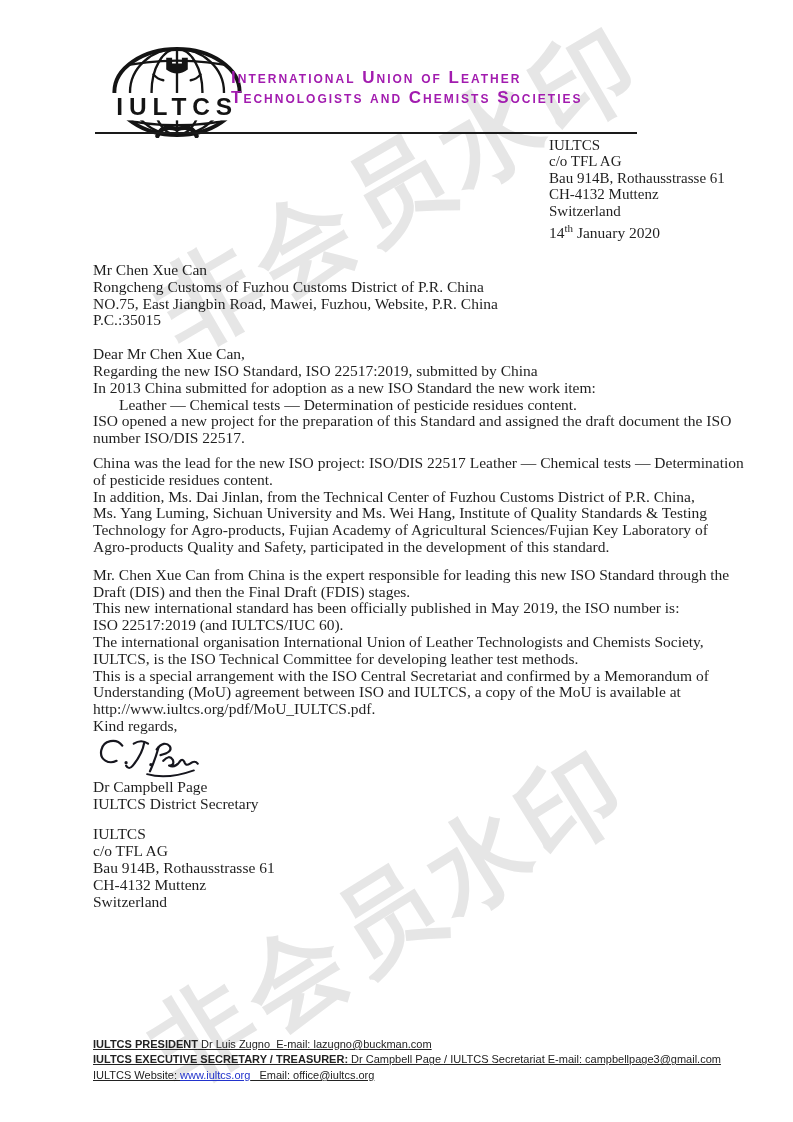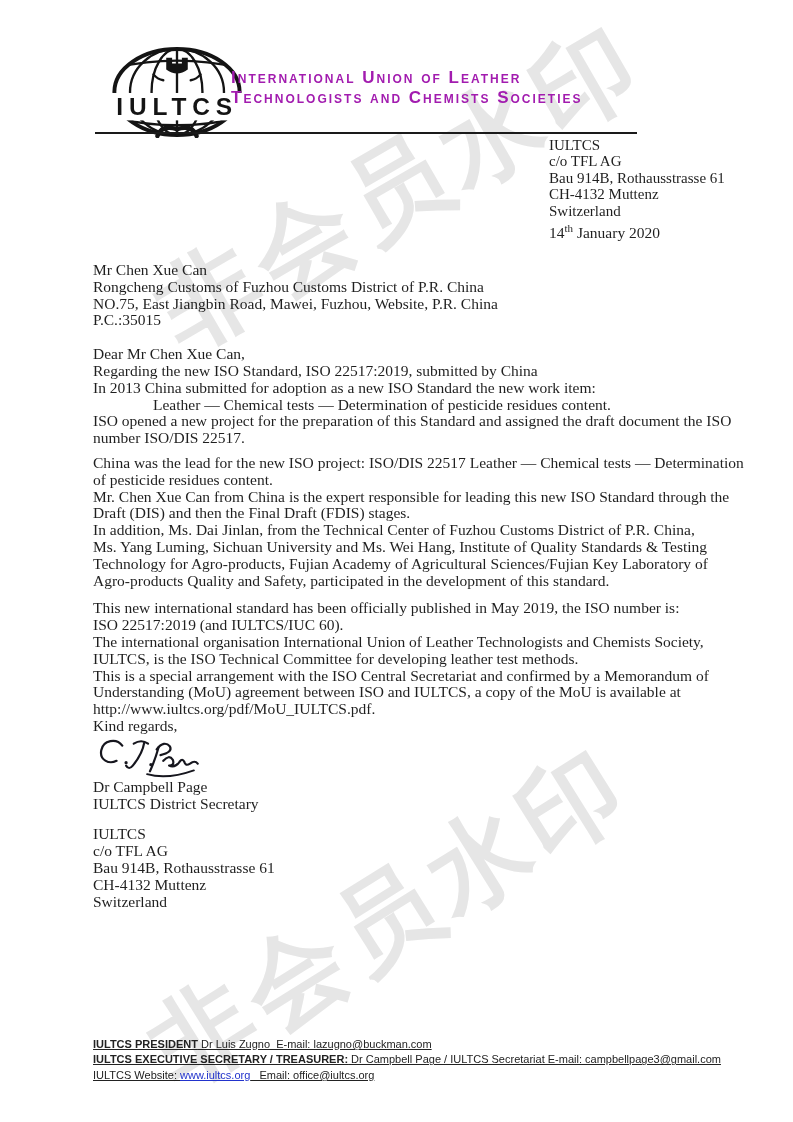--- a/index.html
+++ b/index.html
@@ -25,21 +25,21 @@
   .bodyflow{position:absolute;left:93px;top:262px;width:660px;font-size:15.5px;line-height:16.8px;}
   .bodyflow p{margin:0;}
   .b{font-weight:normal;}
   .prewrap{white-space:pre-line;}
   .recipient{margin-bottom:17px;}
   .sal{margin-bottom:17px;}
   .subject{margin-bottom:20px;}
   .para{margin-bottom:7px;}
   .para.gap8{margin-bottom:8px;}
   .para.gap11{margin-bottom:11px;}
-  .ind{margin-left:60px;}
+  .ind{margin-left:26px;}
   .closing{margin-top:10px;}
   .signature{display:block;margin:1px 0 1px 2px;width:108px;height:42px;}
   .office{margin-top:14px;}
   
   .footer{position:absolute;left:93px;top:1037px;font-family:"Liberation Sans",sans-serif;
           font-size:11px;line-height:15.4px;color:#222;}
   .fline{white-space:pre-wrap;text-decoration:underline;}
   .weblink{text-decoration:underline;cursor:pointer;color:#2233cc;}
 </style>
 </head>
@@ -104,27 +104,27 @@
       <p class="sal">Dear Mr Chen Xue Can,</p>
 
       <p class="subject b">Regarding the new ISO Standard, ISO 22517:2019, submitted by China</p>
 
       <p class="para gap8"><span>In 2013 China submitted for adoption as a new ISO Standard the new work item:</span><br><span class="ind b">Leather — Chemical tests — Determination of pesticide residues content</span><span>.</span><br><span class="prewrap">ISO opened a new project for the preparation of this Standard and assigned the draft document the ISO
 number ISO/DIS 22517.</span></p>
 
       <p class="para prewrap">China was the lead for the new ISO project: ISO/DIS 22517 Leather — Chemical tests — Determination
 of pesticide residues content.</p>
 
-      <p class="para prewrap">Mr. Chen Xue Can from China is the expert responsible for leading this new ISO Standard through the
-Draft (DIS) and then the Final Draft (FDIS) stages.</p>
-
       <p class="para gap11 prewrap">In addition, Ms. Dai Jinlan, from the Technical Center of Fuzhou Customs District of P.R. China,
 Ms. Yang Luming, Sichuan University and Ms. Wei Hang, Institute of Quality Standards &amp; Testing
 Technology for Agro-products, Fujian Academy of Agricultural Sciences/Fujian Key Laboratory of
 Agro-products Quality and Safety, participated in the development of this standard.</p>
+
+      <p class="para prewrap">Mr. Chen Xue Can from China is the expert responsible for leading this new ISO Standard through the
+Draft (DIS) and then the Final Draft (FDIS) stages.</p>
 
       <p class="para"><span>This new international standard has been officially published in May 2019, the ISO number is:</span><br><span class="b">ISO 22517:2019</span><span class="prewrap"> (and IULTCS/IUC 60).</span></p>
 
       <p class="para prewrap">The international organisation International Union of Leather Technologists and Chemists Society,
 IULTCS, is the ISO Technical Committee for developing leather test methods.
 This is a special arrangement with the ISO Central Secretariat and confirmed by a Memorandum of
 Understanding (MoU) agreement between ISO and IULTCS, a copy of the MoU is available at
 http://www.iultcs.org/pdf/MoU_IULTCS.pdf.</p>
 
       <p class="closing">Kind regards,</p>

